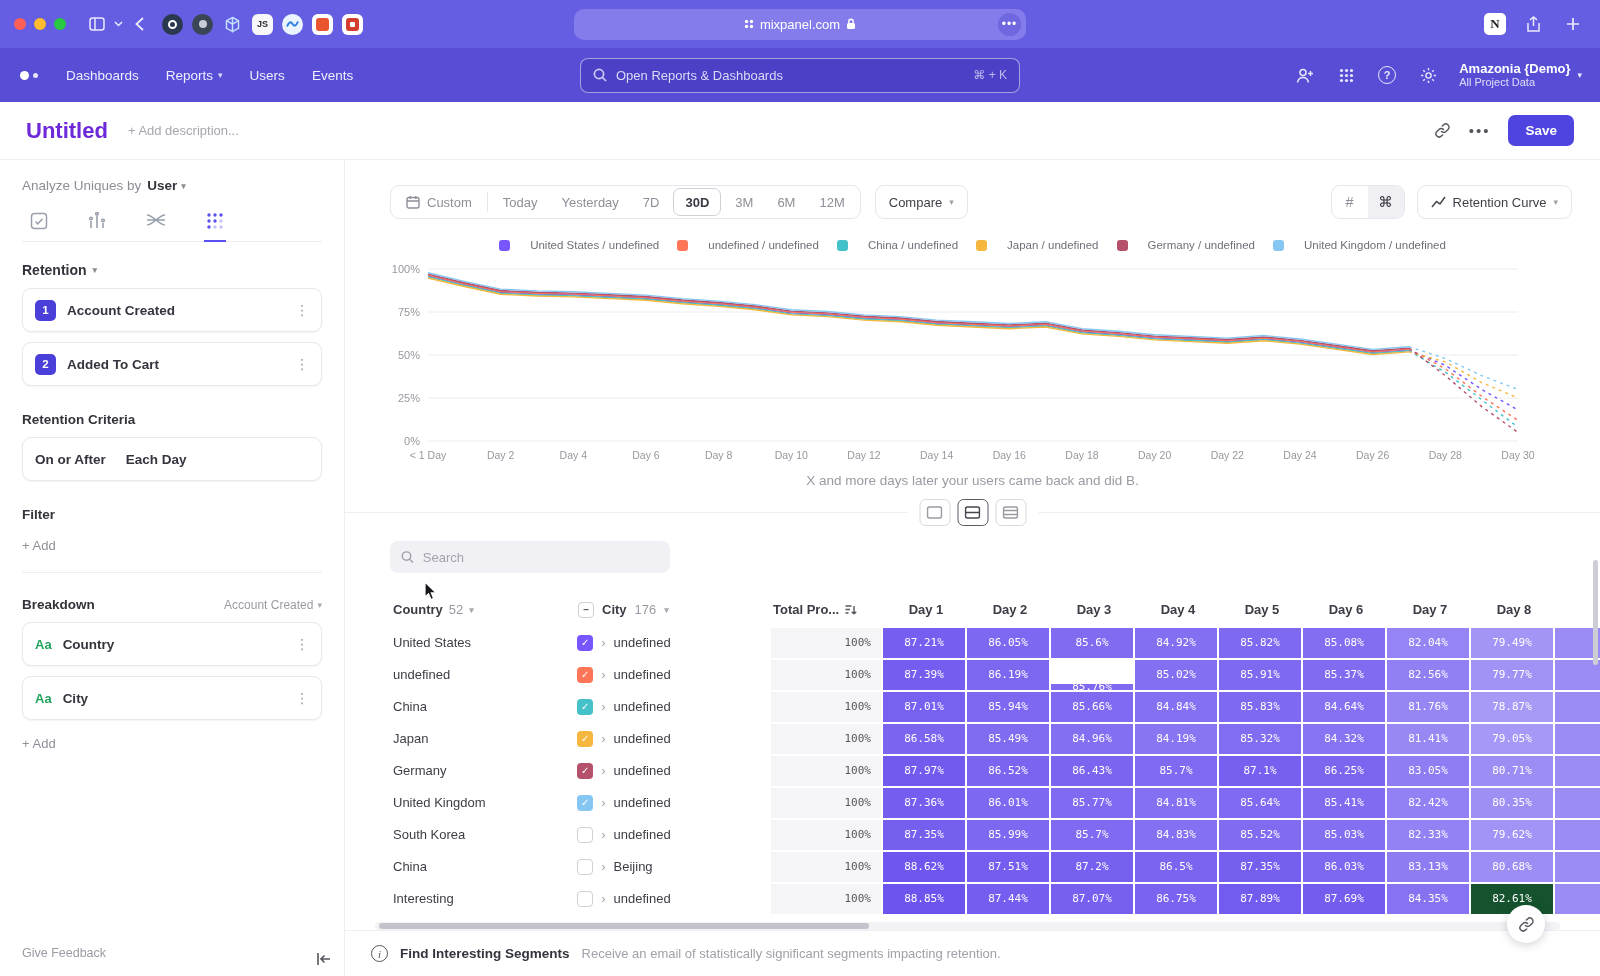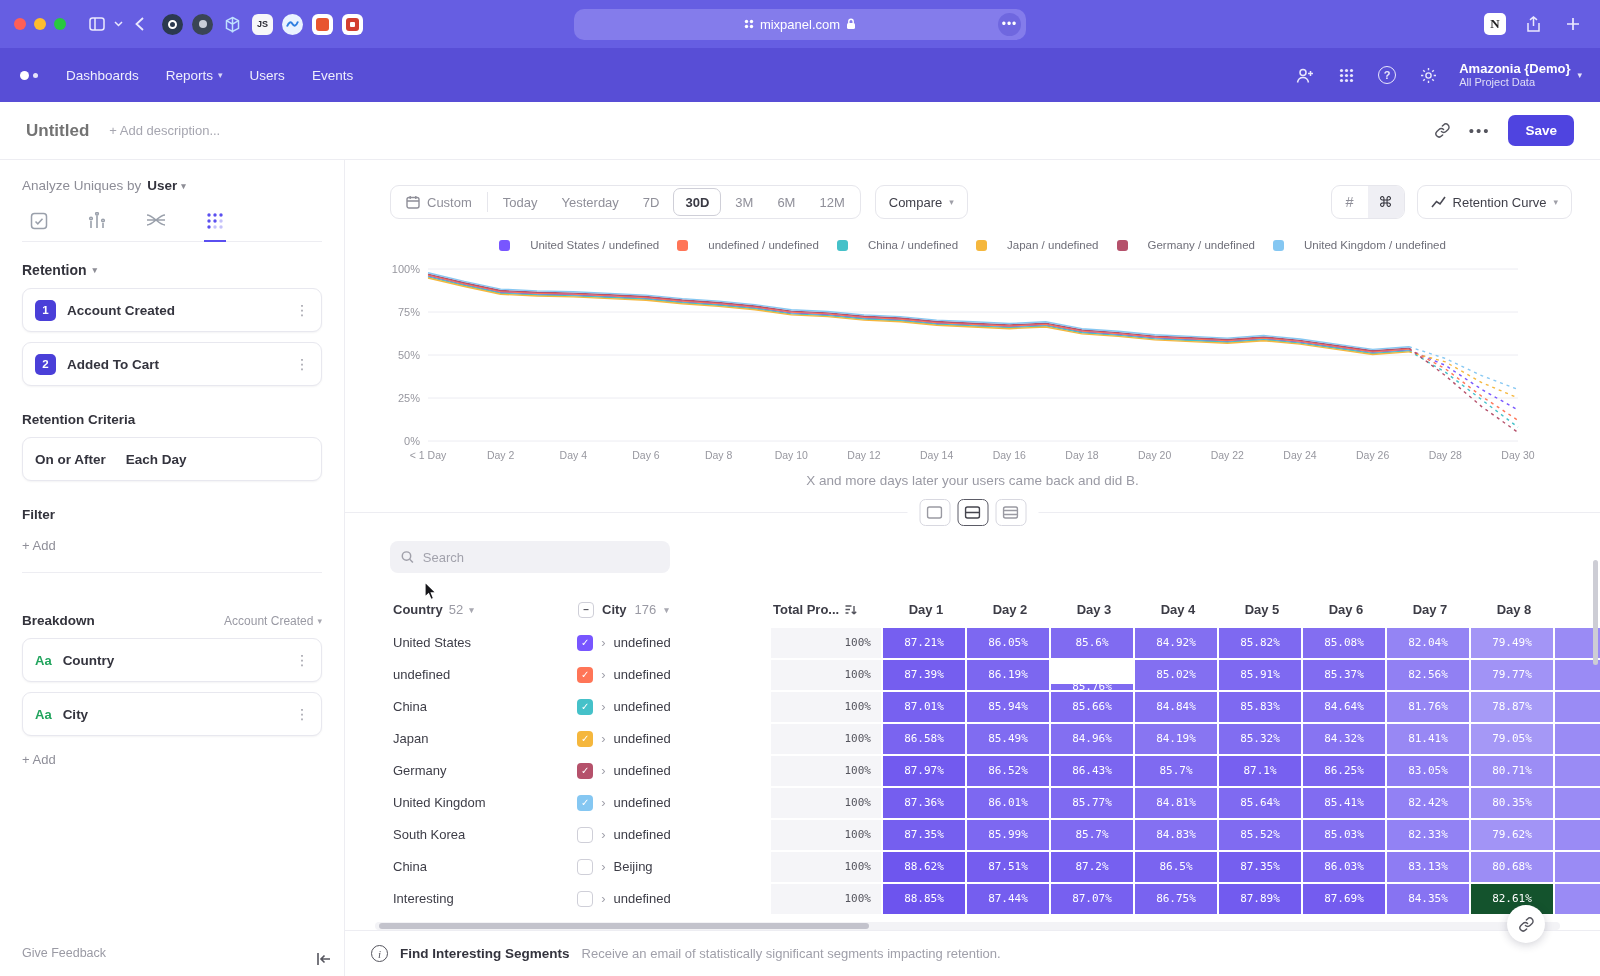--- a/index.html
+++ b/index.html
@@ -33,21 +33,21 @@
   .shortcut{margin-left:auto;color:#beb9ef;font-size:12px}
   .nav-right{position:absolute;right:18px;display:flex;align-items:center;gap:17px}
   .nav-ic{color:#e9e7fc;display:flex;align-items:center;justify-content:center;width:24px;height:24px}
   .qmark{width:18px;height:18px;border:1.6px solid #e9e7fc;border-radius:50%;font-size:11px;display:flex;align-items:center;justify-content:center;font-weight:bold}
   .project{display:flex;align-items:center;gap:7px;cursor:pointer;margin-left:2px}
   .project .pname{font-size:13px;font-weight:700;line-height:15px}
   .project .pscope{font-size:11px;opacity:.8;line-height:13px}
 
   
   .page-head{height:58px;display:flex;align-items:center;padding:0 26px;border-bottom:1px solid #ededf2}
-  .page-title{font-size:17px;font-weight:700;color:#737373}
+  .page-title{font-size:22px;font-weight:700;color:#6d28d9}
   .page-desc{font-size:13px;color:#a6a6b0;margin-left:20px}
   .head-right{margin-left:auto;display:flex;align-items:center;gap:18px;color:#55555e}
   .dots-btn{font-size:15px;letter-spacing:2px;color:#55555e}
   .save-btn{background:#4f44e0;color:#fff;font-size:13.5px;font-weight:600;padding:8px 17px;border-radius:7px}
 
   
   .content{display:flex;height:816px}
   .sidebar{width:345px;border-right:1px solid #ededf2;padding:18px 22px 0;position:relative;flex:none}
   .main{flex:1;display:flex;flex-direction:column;position:relative;overflow:hidden}
 
@@ -61,21 +61,21 @@
   .sec-h .mini-chev,.an-val .mini-chev{color:#7a7a84}
   .card{border:1px solid #e8e8ef;border-radius:9px;height:44px;display:flex;align-items:center;padding:0 12px;margin-top:10px;box-shadow:0 1px 2px rgba(20,20,40,.05);background:#fff;cursor:pointer}
   .badge{width:21px;height:21px;border-radius:5px;background:#4a3fd8;color:#fff;font-size:11.5px;font-weight:700;display:flex;align-items:center;justify-content:center;margin-right:11px;flex:none}
   .card-label{font-size:13.5px;color:#34343e;font-weight:600}
   .kebab{margin-left:auto;color:#9a9aa4;font-size:14px}
   .criteria-card{gap:20px}
   .crit-txt{font-size:13.5px;color:#34343e;font-weight:600;cursor:pointer}
   .sub-h{font-size:13.5px;font-weight:700;color:#33333c;margin-top:26px}
   .add-link{color:#8f8f99;font-size:13px;margin-top:16px;display:inline-flex;cursor:pointer}
   .side-div{border-bottom:1px solid #ededf2;margin-top:18px}
-  .bd-row{display:flex;justify-content:space-between;align-items:center;margin-top:40px}
+  .bd-row{display:flex;justify-content:space-between;align-items:center;margin-top:24px}
   .bd-scope{font-size:12px;color:#9a9aa4;display:inline-flex;align-items:center;gap:4px;cursor:pointer}
   .aa{color:#21a45d;font-weight:700;font-size:13px;margin-right:11px}
   .give-feedback{position:absolute;bottom:16px;left:22px;font-size:12.5px;color:#9a9aa4;cursor:pointer}
   .collapse{position:absolute;bottom:10px;right:12px;color:#55555e}
 
   
   .toolbar{display:flex;align-items:center;margin:25px 28px 0 45px;gap:14px}
   .seg-group{display:flex;align-items:center;border:1px solid #e6e6ec;border-radius:9px;background:#fff;height:34px;padding:0 3px}
   .seg{font-size:13px;color:#8f8f99;padding:0 11px;height:28px;display:flex;align-items:center;border-radius:7px;border:1px solid transparent}
   .seg.active{color:#3a3a44;font-weight:700;border-color:#cfcfd8;margin:0 2px}
@@ -219,20 +219,28 @@
   <span class="logo">
       <i class="d1"></i>
       <i class="d2"></i>
     </span>
   <nav id="nav-items">
       <span class="nav-item">Dashboards</span>
       <span class="nav-item">Reports<span class="mini-chev">▾</span></span>
       <span class="nav-item">Users</span>
       <span class="nav-item">Events</span>
     </nav>
+  <div class="mp-search">
+    <svg width="14" height="14" viewBox="0 0 14 14" fill="none" stroke="#cfcaf3" stroke-width="1.7">
+        <circle cx="6" cy="6" r="4.6"></circle>
+        <path d="M9.5 9.5L13 13"></path>
+      </svg>
+    <span>Open Reports &amp; Dashboards</span>
+    <span class="shortcut">⌘ + K</span>
+  </div>
   <div class="nav-right">
     <span class="nav-ic">
       <svg width="19" height="17" viewBox="0 0 19 17" fill="none" stroke="currentColor" stroke-width="1.5">
           <circle cx="7" cy="5.5" r="3"></circle>
           <path d="M1.5 15.5c.6-3.4 2.9-5 5.5-5s4.9 1.6 5.5 5"></path>
           <path d="M14.5 4v5M12 6.5h5"></path>
         </svg>
     </span>
     <span class="nav-ic">
       <svg width="15" height="15" viewBox="0 0 15 15" fill="currentColor">

